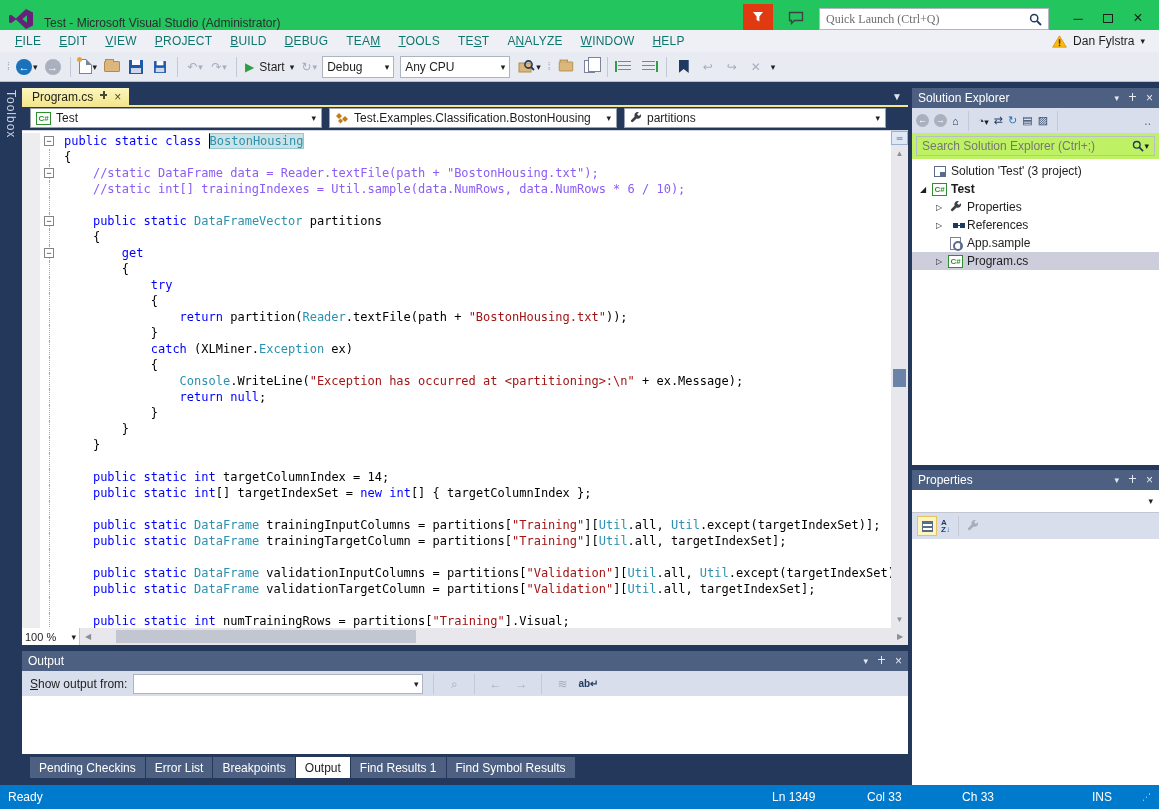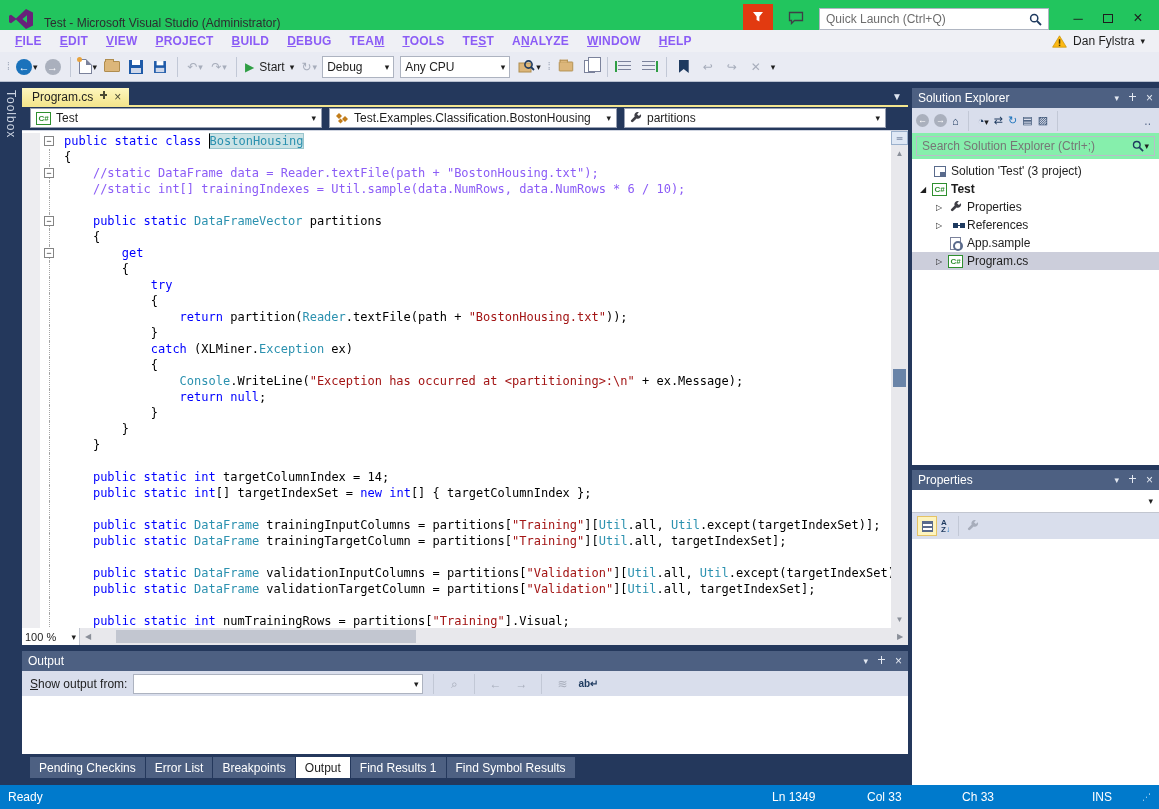--- a/index.html
+++ b/index.html
@@ -7,28 +7,28 @@
   body { font-family:"Liberation Sans", sans-serif; font-size:12px; color:#1e1e1e; background:#24385c; }
 
   
   .titlebar { height:30px; background:#22c55e; display:flex; align-items:flex-end; padding:0 6px 0 8px; }
   .vslogo { width:26px; height:22px; margin-right:10px; }
   .title-text { color:#2d2d30; }
   .tb-spacer { flex:1; }
   .flag-btn { width:30px; height:26px; background:#e23a10; display:flex; align-items:center; justify-content:center; margin-right:10px; }
   .bubble-btn { width:26px; height:24px; display:flex; align-items:center; justify-content:center; margin-right:10px; }
   .quick-launch { width:230px; height:22px; border:1px solid #b0b6c2; background:#fff; display:flex; align-items:center; padding:0 6px; color:#6d6d6d; margin-right:14px; }
-  .quick-launch .ql-text { flex:1; }
+  .quick-launch .ql-text { flex:1;font-family:Liberation Serif, serif; }
   .winbtn { width:30px; height:24px; display:flex; align-items:center; justify-content:center; color:#1e1e1e; font-size:13px; }
   .winbtn .boxglyph { width:10px; height:9px; border:1px solid #1e1e1e; display:inline-block; }
   .winbtn.close { font-size:16px; }
 
   
   .menubar { height:22px; background:#eff0f5; display:flex; align-items:center; padding-left:6px; }
-  .menu-item { padding:3px 9px; color:#8b5cf6; letter-spacing:.2px;font-weight:bold; }
+  .menu-item { padding:3px 9px; color:#0f766e; letter-spacing:.2px; }
   .menu-right { margin-left:auto; display:flex; align-items:center; padding-right:14px; gap:6px; }
   .chev { font-size:9px; color:#1e1e1e; }
 
   
   .toolbar { height:30px; background:#e9ebf3; border-bottom:1px solid #b8c0d0; display:flex; align-items:center; padding-left:4px; gap:2px; }
   .grip { color:#9ea6b8; font-size:10px; letter-spacing:-1px; width:8px; text-align:center; }
   .tsep { width:1px; height:20px; background:#c2c8d6; margin:0 4px; }
   .tbtn { height:24px; min-width:22px; display:inline-flex; align-items:center; justify-content:center; gap:1px; padding:0 2px; }
   .circle { width:16px; height:16px; border-radius:50%; color:#fff; font-size:11px; line-height:16px; text-align:center; }
   .circle.back { background:#1a72bb; }
@@ -109,21 +109,21 @@
   .output-content { height:58px; background:#fff; }
 
   
   .bottom-tabs { margin-top:3px; height:21px; display:flex; padding-left:8px; gap:1px; }
   .btab { background:#4d6082; color:#fff; display:flex; align-items:center; padding:0 9px; }
   .btab.active { background:#fff; color:#1e1e1e; }
 
   
   .se-toolbar { height:25px; background:#d9deec; display:flex; align-items:center; padding:0 4px; gap:5px; color:#1e3a5f; }
   .se-toolbar .ico { font-size:11px; }
-  .se-search { background:#86efac; padding:3px 4px; }
+  .se-search { background:#bef264; padding:3px 4px; }
   .se-search-box { height:20px; border:1px solid #b9bdc9; display:flex; align-items:center; padding:0 5px; color:#767676; }
   .se-search-box .sstxt { flex:1; }
   .tree { background:#fff; height:306px; padding-top:3px; overflow:hidden; }
   .tree-row { height:18px; display:flex; align-items:center; gap:4px; padding-left:6px; }
   .tree-row.selected { background:#cccedb; }
   .tree-row .arrow { width:10px; font-size:8px; color:#1e1e1e; text-align:center; flex:none; }
   .tree-row .tlabel { white-space:nowrap; }
   .tree-row .bold { font-weight:bold; }
   .ti { width:15px; height:14px; flex:none; display:inline-flex; align-items:center; justify-content:center; }
   .ti-sol { width:12px; height:11px; border:1px solid #5a6b8c; background:#fff; position:relative; }

